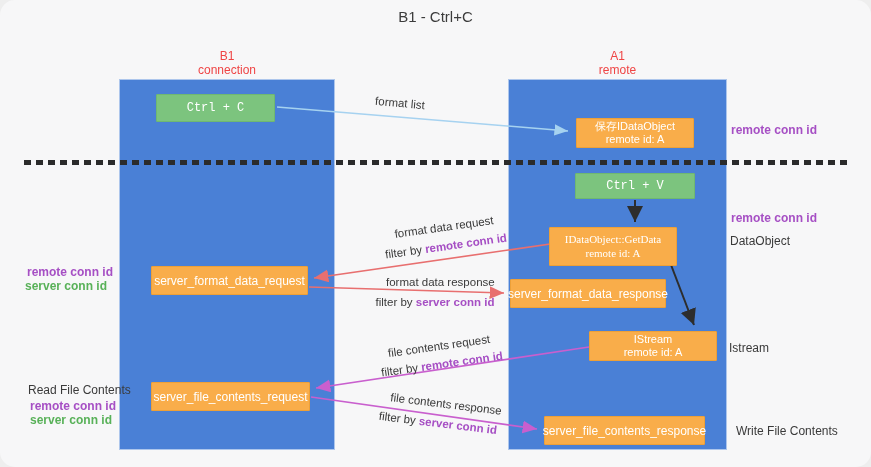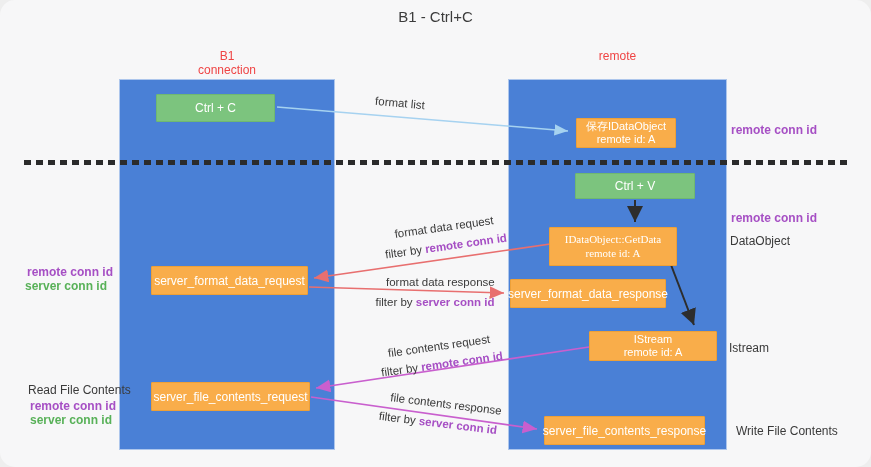--- a/index.html
+++ b/index.html
@@ -28,21 +28,21 @@
     background:repeating-linear-gradient(90deg,#2b2b2b 0 7px,transparent 7px 12px);}
 
   svg.arrows{position:absolute;left:0;top:0;}
   .a-blue{stroke:var(--arrow-lightblue);stroke-width:1.6;}
   .a-red{stroke:var(--arrow-red);stroke-width:1.6;}
   .a-magenta{stroke:var(--arrow-magenta);stroke-width:1.6;}
   .a-black{stroke:var(--arrow-black);stroke-width:2;}
 
   .node{position:absolute;display:flex;align-items:center;justify-content:center;
         color:#fff;text-align:center;border-radius:1px;}
-  .node.green{background:var(--node-green);border:1px solid #6fb871;font-size:12px;}
+  .node.green{background:var(--node-green);border:1px solid #6fb871;font-size:12px;font-family:Liberation Mono, monospace;}
   .node.orange{background:var(--node-orange);border:1px solid #eda038;font-size:12px;}
   .node .two{font-size:11px;line-height:13.5px;}
 
   .side-label{position:absolute;font-size:12px;color:#3a3a3a;white-space:nowrap;}
   .side-label.purple{color:var(--label-purple);font-weight:bold;}
   .side-label.green{color:var(--label-green);font-weight:bold;}
 
   .arrow-label{position:absolute;font-size:11.5px;color:#3a3a3a;white-space:nowrap;
                text-align:center;transform-origin:center;}
   .arrow-label .key-purple{color:var(--label-purple);font-weight:bold;}
@@ -57,20 +57,21 @@
 
   <div class="title">
     <div>B1 - Ctrl+C</div>
   </div>
 
   <div class="lifeline-head left">
     <div>B1</div>
     <div>connection</div>
   </div>
   <div class="lifeline-head right">
+    <div>A1</div>
     <div>remote</div>
   </div>
 
   <div class="col left"></div>
   <div class="col right"></div>
 
   <div class="dashline"></div>
 
   <svg class="arrows" width="871" height="467" viewBox="0 0 871 467">
     <defs>
@@ -93,21 +94,21 @@
     <line class="a-red" x1="309" y1="287" x2="504" y2="293" marker-end="url(#m-red)"></line>
     <line class="a-black" x1="668" y1="257" x2="694" y2="325" marker-end="url(#m-black)"></line>
     <line class="a-magenta" x1="589" y1="347" x2="316" y2="388" marker-end="url(#m-magenta)"></line>
     <line class="a-magenta" x1="311" y1="397" x2="537" y2="429" marker-end="url(#m-magenta)"></line>
   </svg>
 
   <div class="node green" style="left:156px;top:94px;width:119px;height:28px;">
     <span>Ctrl + C</span>
   </div>
 
-  <div class="node orange" style="left:576px;top:118px;width:100px;height:30px;">
+  <div class="node orange" style="left:576px;top:118px;width:118px;height:30px;">
     <div class="two">
       <div>保存IDataObject</div>
       <div>remote id: A</div>
     </div>
   </div>
 
   <div class="node green" style="left:575px;top:173px;width:120px;height:26px;">
     <span>Ctrl + V</span>
   </div>
 

